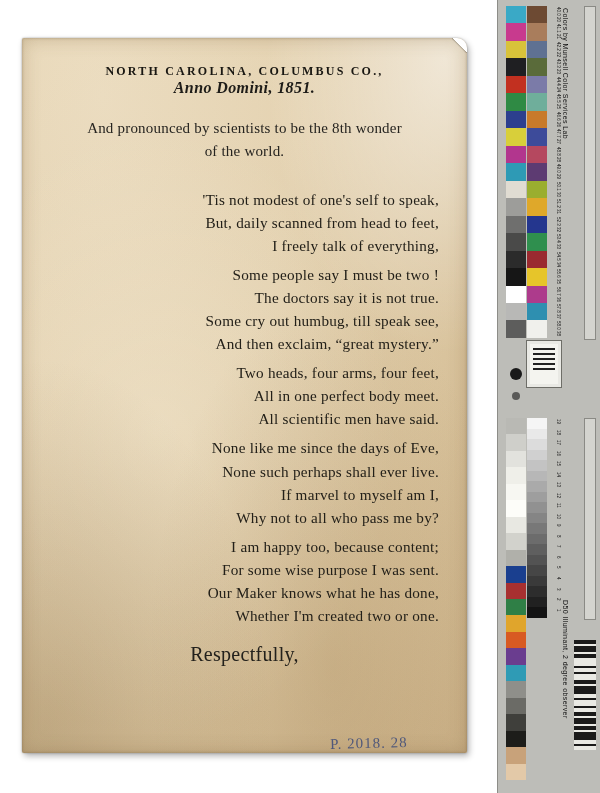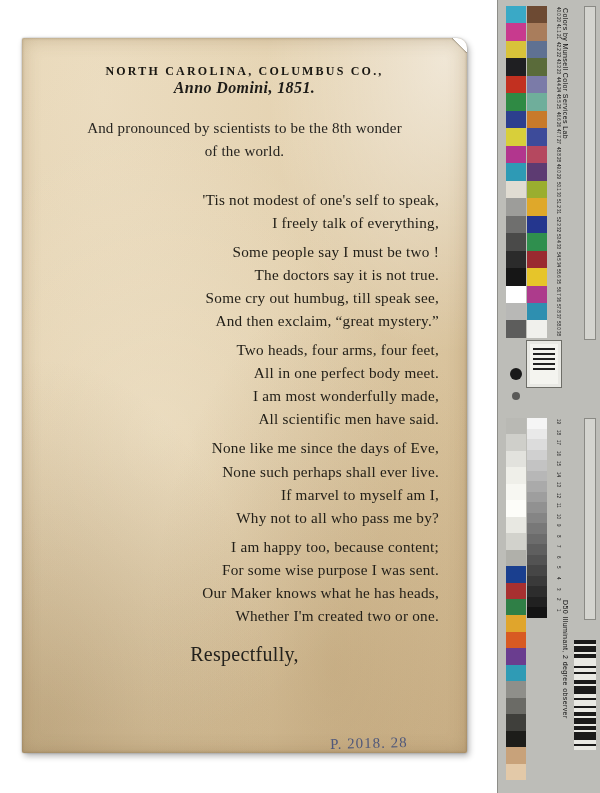--- a/index.html
+++ b/index.html
@@ -242,44 +242,44 @@
       <div class="head-line-3">Anno Domini, 1851.</div>
 
       <div class="subhead">
         <div>And pronounced by scientists to be the 8th wonder</div>
         <div>of the world.</div>
       </div>
 
       <div class="poem">
         <div class="stanza">
           <div class="v">'Tis not modest of one's self to speak,</div>
+          <div class="v indent">But, daily scanned from head to feet,</div>
           <div class="v">I freely talk of everything,</div>
         </div>
         <div class="stanza">
           <div class="v">Some people say I must be two !</div>
           <div class="v indent">The doctors say it is not true.</div>
           <div class="v">Some cry out humbug, till speak see,</div>
           <div class="v indent">And then exclaim, “great mystery.”</div>
         </div>
         <div class="stanza">
           <div class="v">Two heads, four arms, four feet,</div>
           <div class="v indent">All in one perfect body meet.</div>
-          <div class="v">I am most wonderfully made,</div>
           <div class="v indent">All scientific men have said.</div>
         </div>
         <div class="stanza">
           <div class="v">None like me since the days of Eve,</div>
           <div class="v indent">None such perhaps shall ever live.</div>
           <div class="v">If marvel to myself am I,</div>
           <div class="v indent">Why not to all who pass me by?</div>
         </div>
         <div class="stanza">
           <div class="v">I am happy too, because content;</div>
           <div class="v indent">For some wise purpose I was sent.</div>
-          <div class="v">Our Maker knows what he has heads,</div>
+          <div class="v">Our Maker knows what he has done,</div>
           <div class="v indent">Whether I'm created two or one.</div>
         </div>
       </div>
 
       <div class="respect">Respectfully,</div>
 
     </div>
   </div>
 
   <div class="accession">P. 2018. 28</div>

